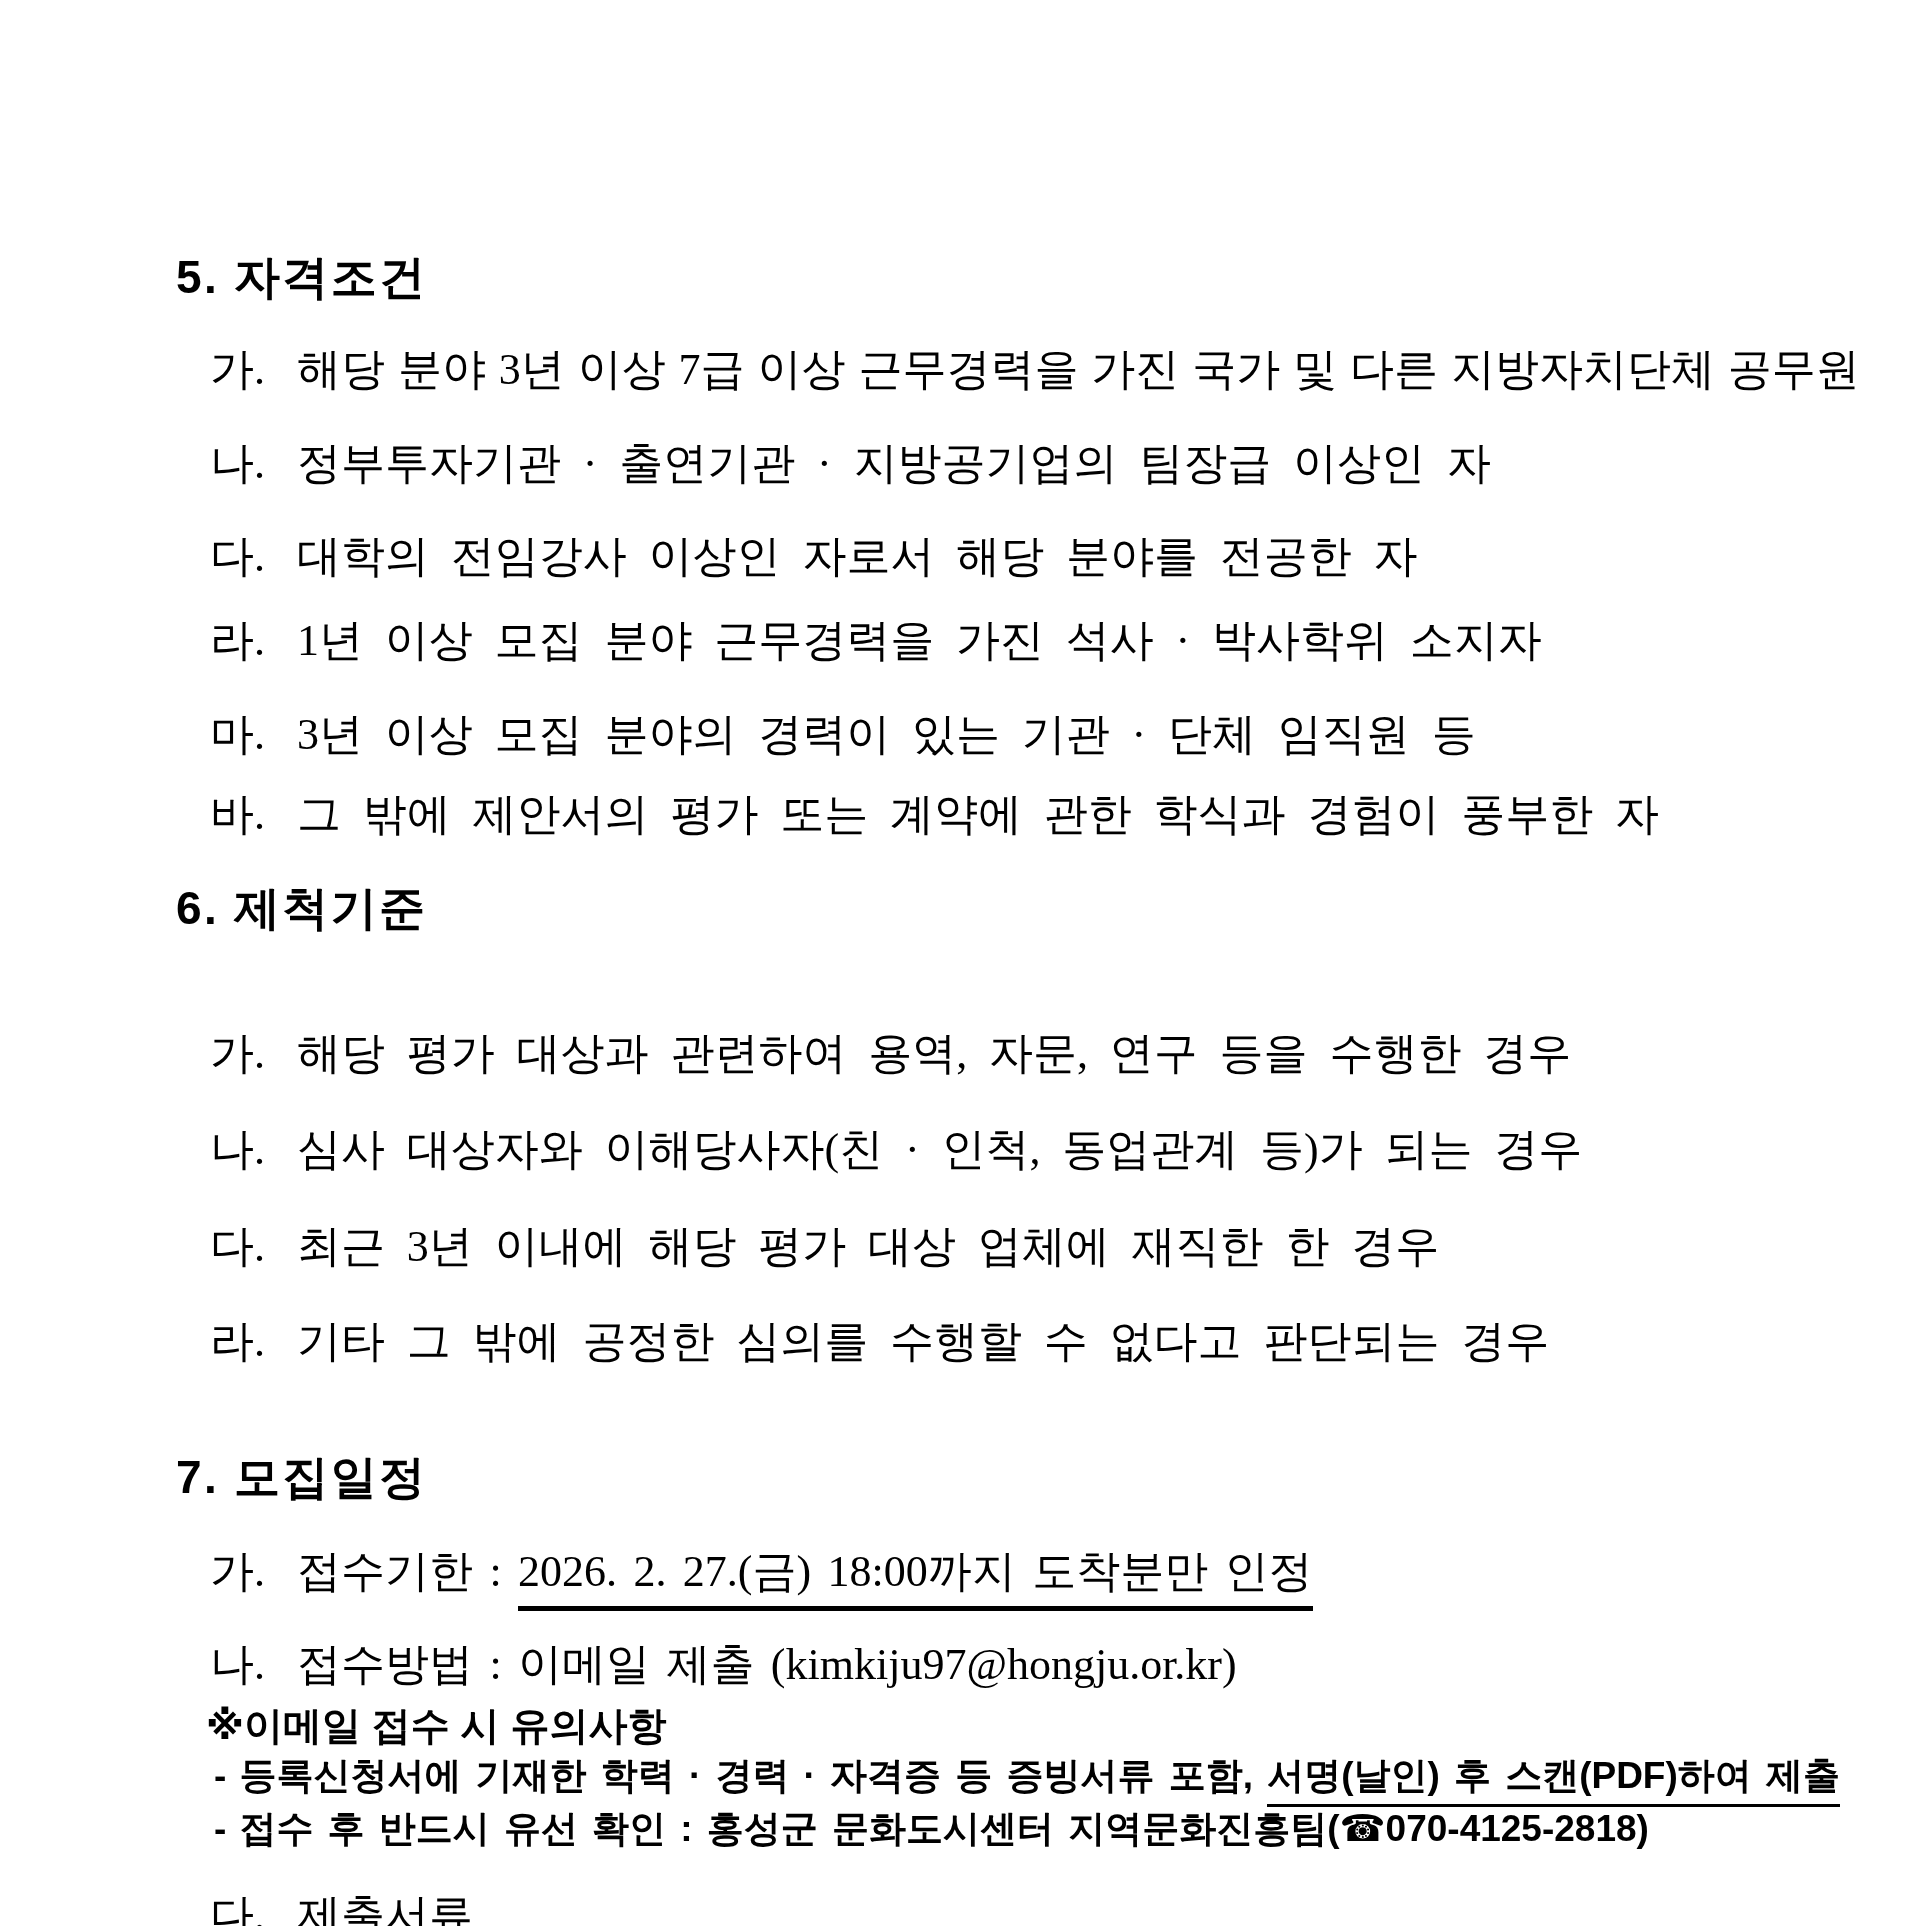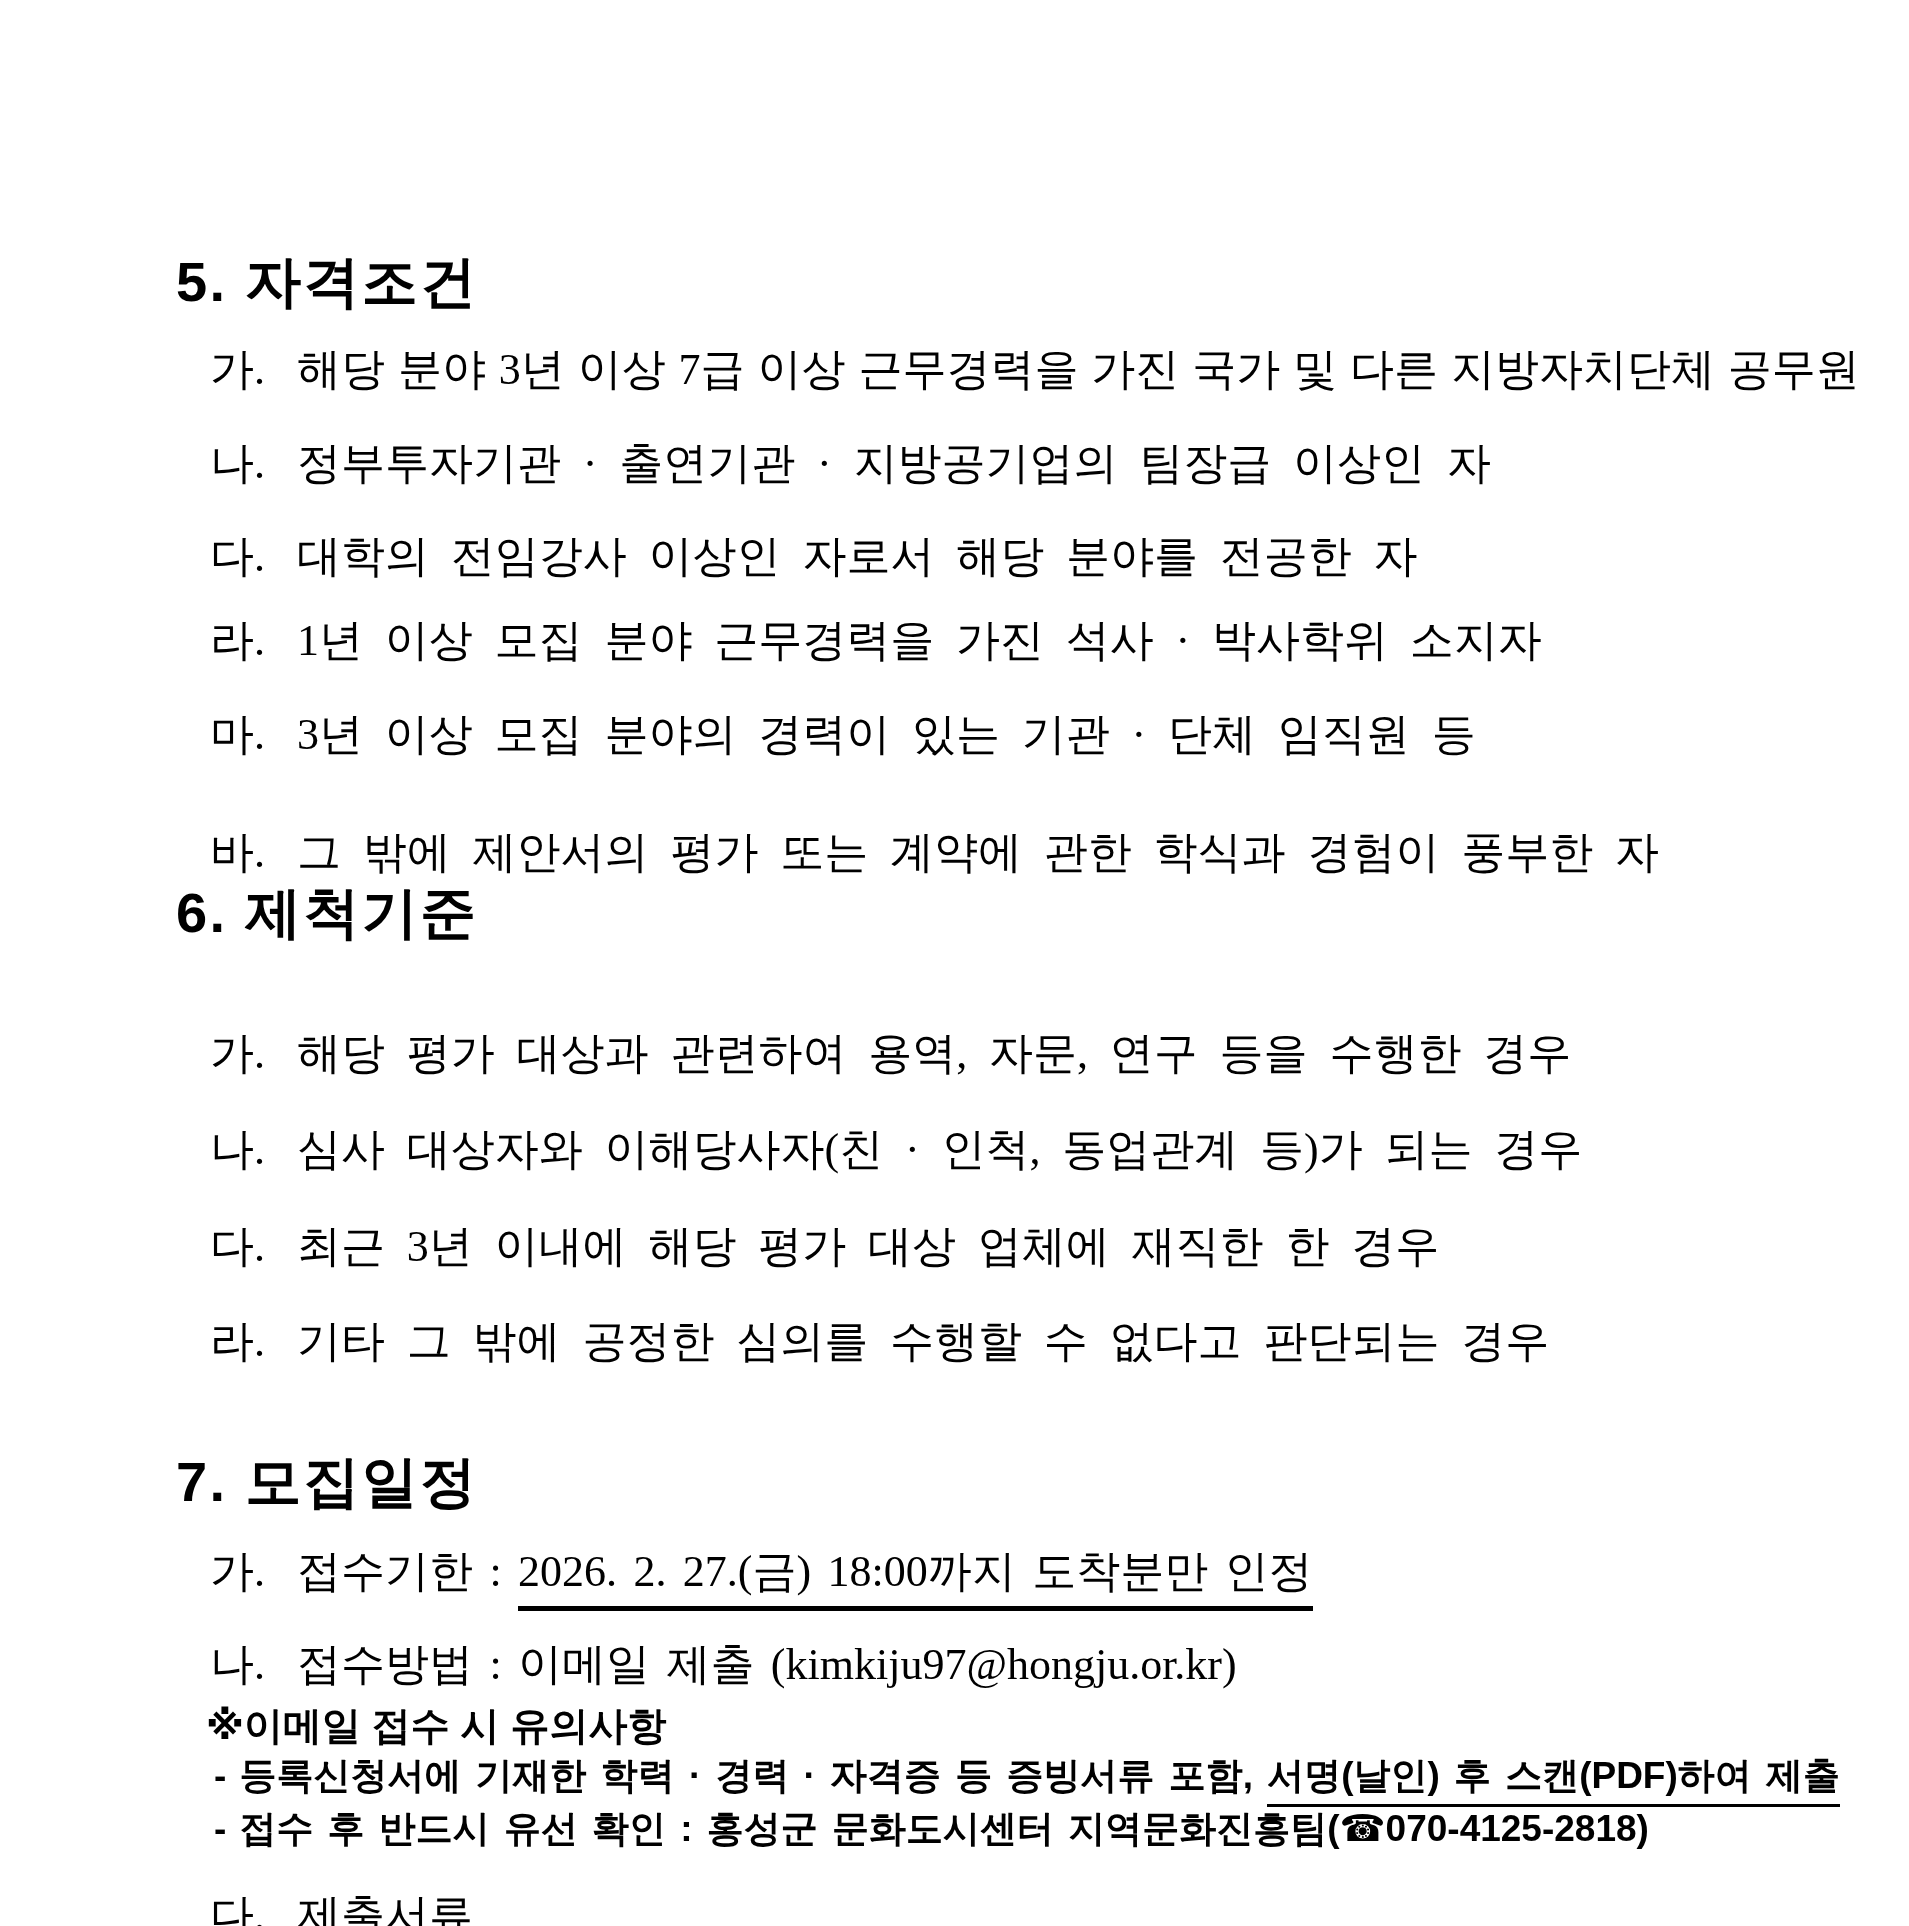--- a/index.html
+++ b/index.html
@@ -10,21 +10,21 @@
     background: #ffffff;
     color: #000000;
     overflow: hidden;
     font-family: "Liberation Serif", "DejaVu Serif", serif;
   }
   .heading {
     position: absolute;
     left: 176px;
     font-family: "Liberation Sans", "DejaVu Sans", sans-serif;
     font-weight: 900;
-    font-size: 56px;
+    font-size: 46px;
     letter-spacing: 2.3px;
     white-space: nowrap;
     line-height: 1;
   }
   .item {
     position: absolute;
     left: 210px;
     font-size: 44px;
     line-height: 1.15;
     white-space: nowrap;
@@ -87,21 +87,21 @@
   </div>
   <div class="item" style="top:532px">
     <span class="lbl">다.</span><span class="txt">대학의 전임강사 이상인 자로서 해당 분야를 전공한 자</span>
   </div>
   <div class="item" style="top:616px">
     <span class="lbl">라.</span><span class="txt">1년 이상 모집 분야 근무경력을 가진 석사 · 박사학위 소지자</span>
   </div>
   <div class="item" style="top:710px">
     <span class="lbl">마.</span><span class="txt">3년 이상 모집 분야의 경력이 있는 기관 · 단체 임직원 등</span>
   </div>
-  <div class="item" style="top:828px">
+  <div class="item" style="top:790px">
     <span class="lbl">바.</span><span class="txt">그 밖에 제안서의 평가 또는 계약에 관한 학식과 경험이 풍부한 자</span>
   </div>
 
   <div class="heading" style="top:885px">6. 제척기준</div>
 
   <div class="item" style="top:1029px">
     <span class="lbl">가.</span><span class="txt">해당 평가 대상과 관련하여 용역, 자문, 연구 등을 수행한 경우</span>
   </div>
   <div class="item" style="top:1125px">
     <span class="lbl">나.</span><span class="txt">심사 대상자와 이해당사자(친 · 인척, 동업관계 등)가 되는 경우</span>

